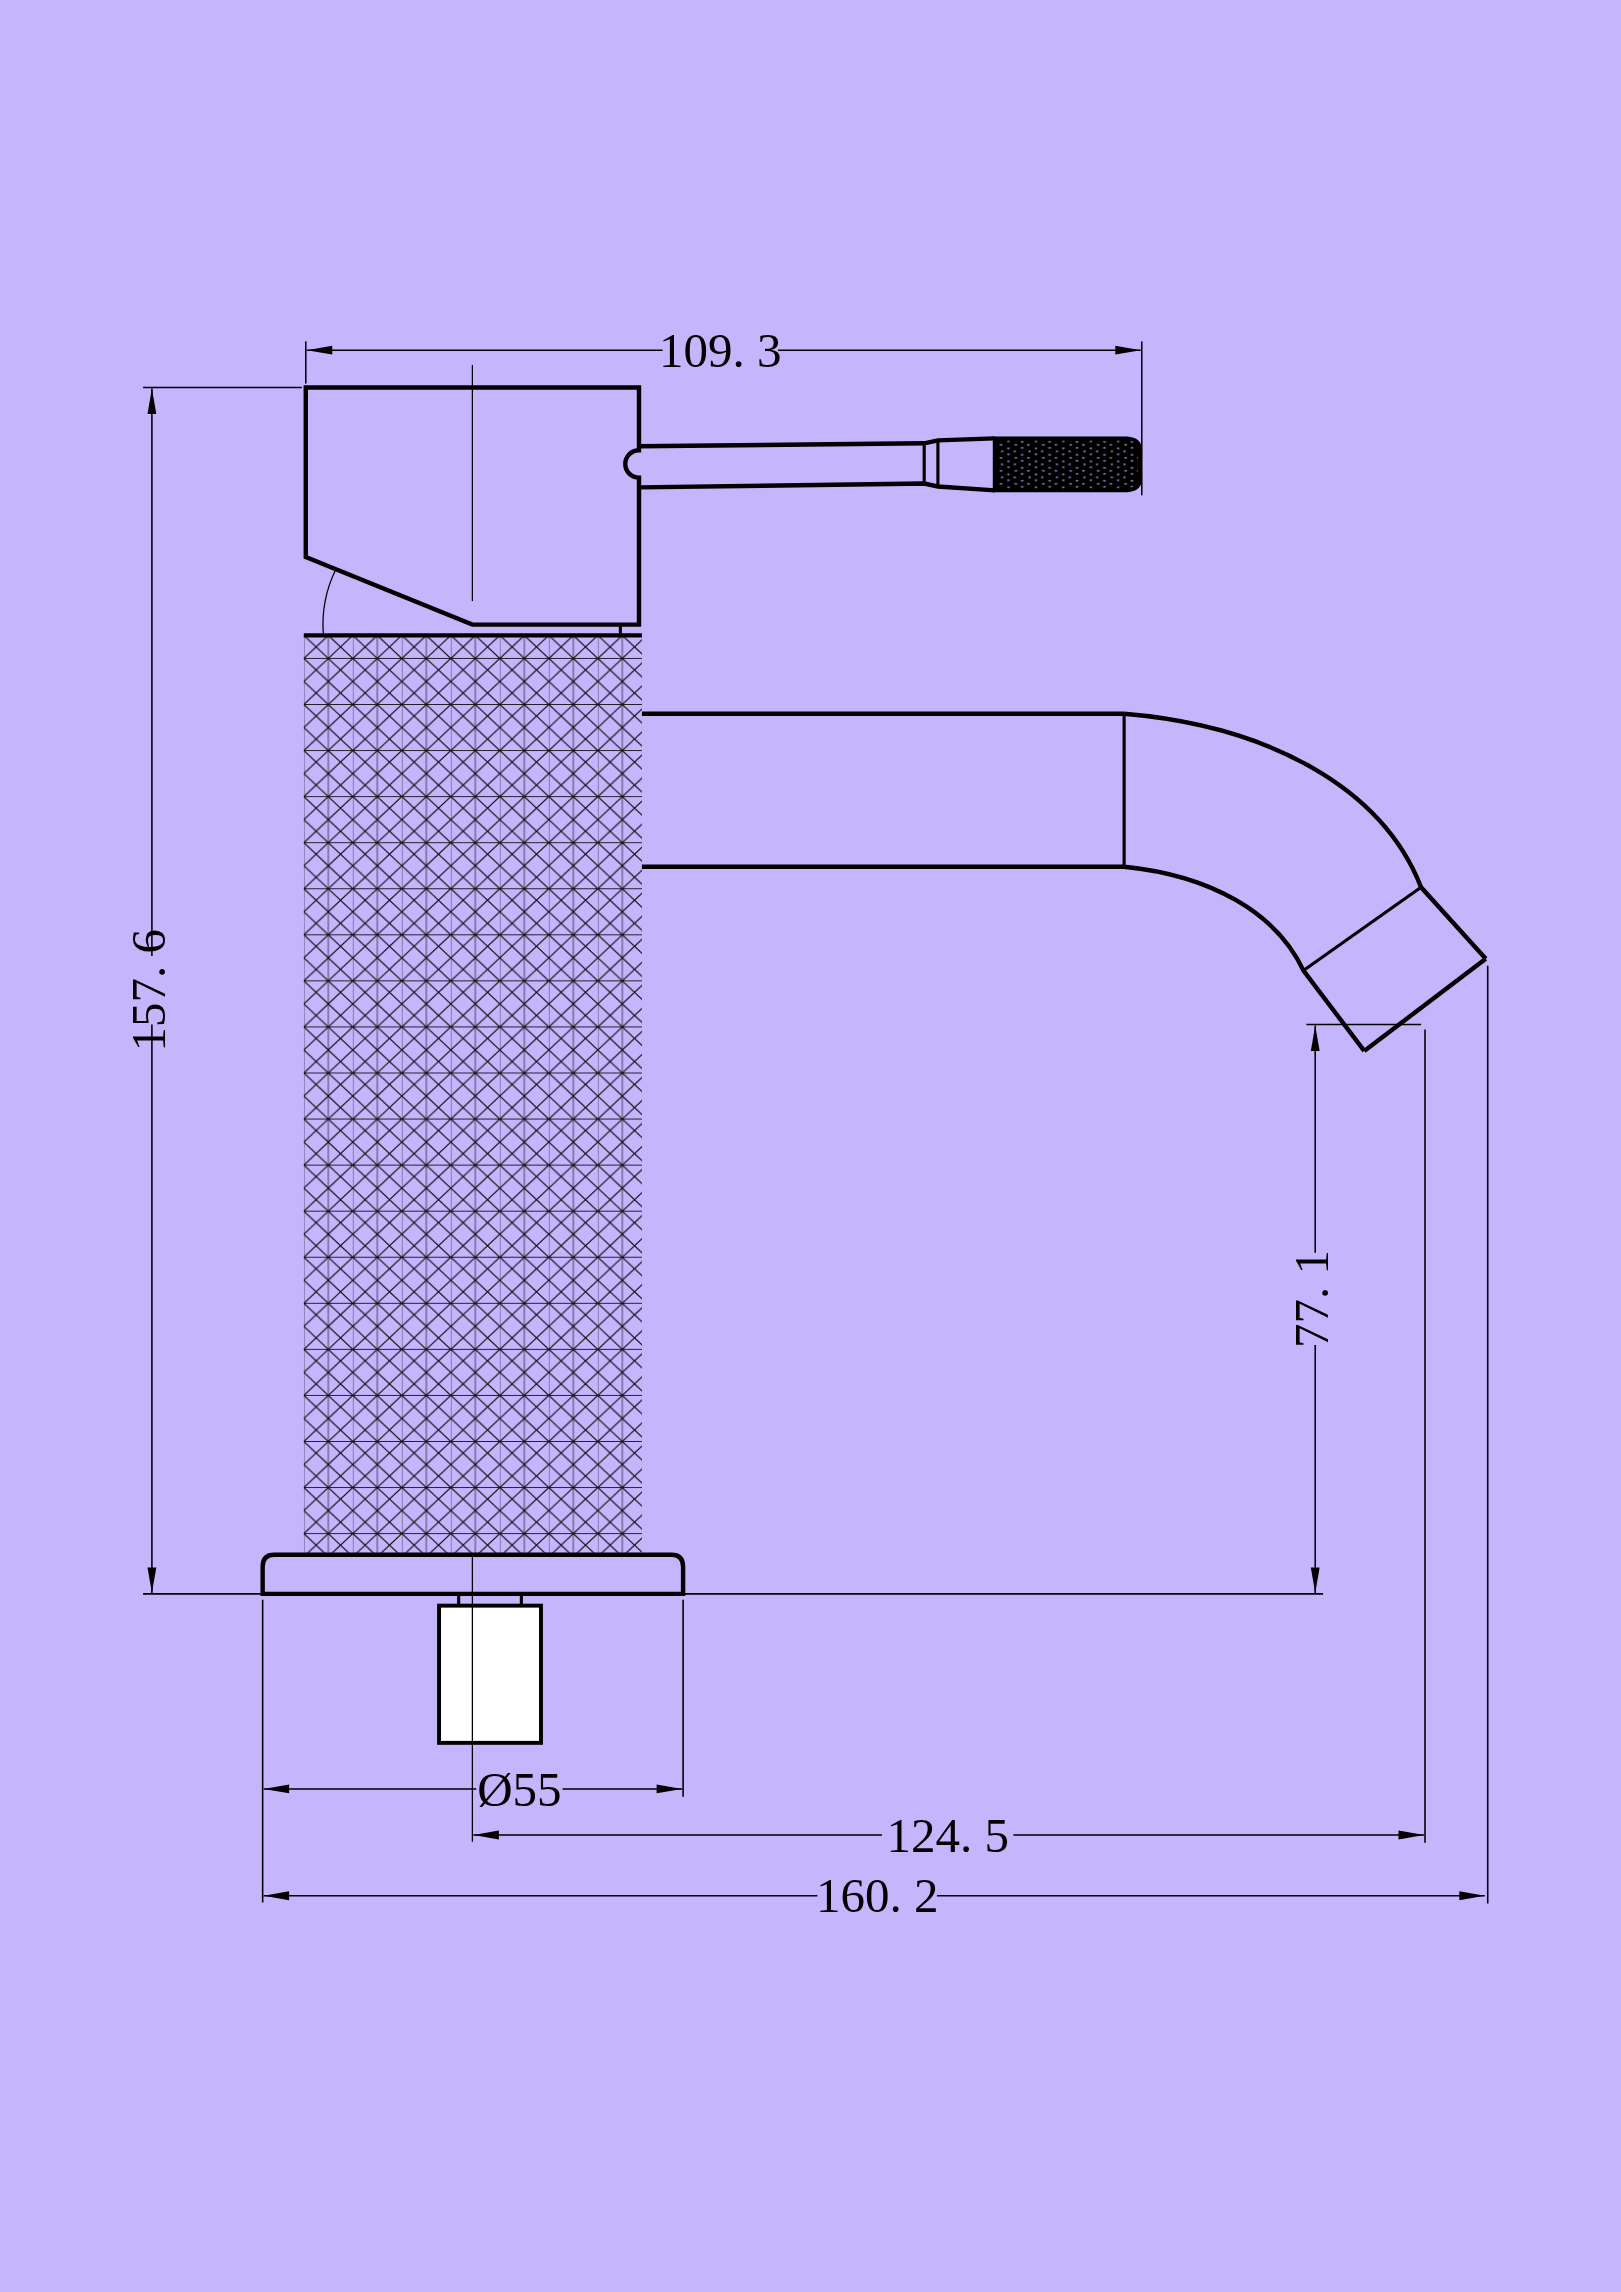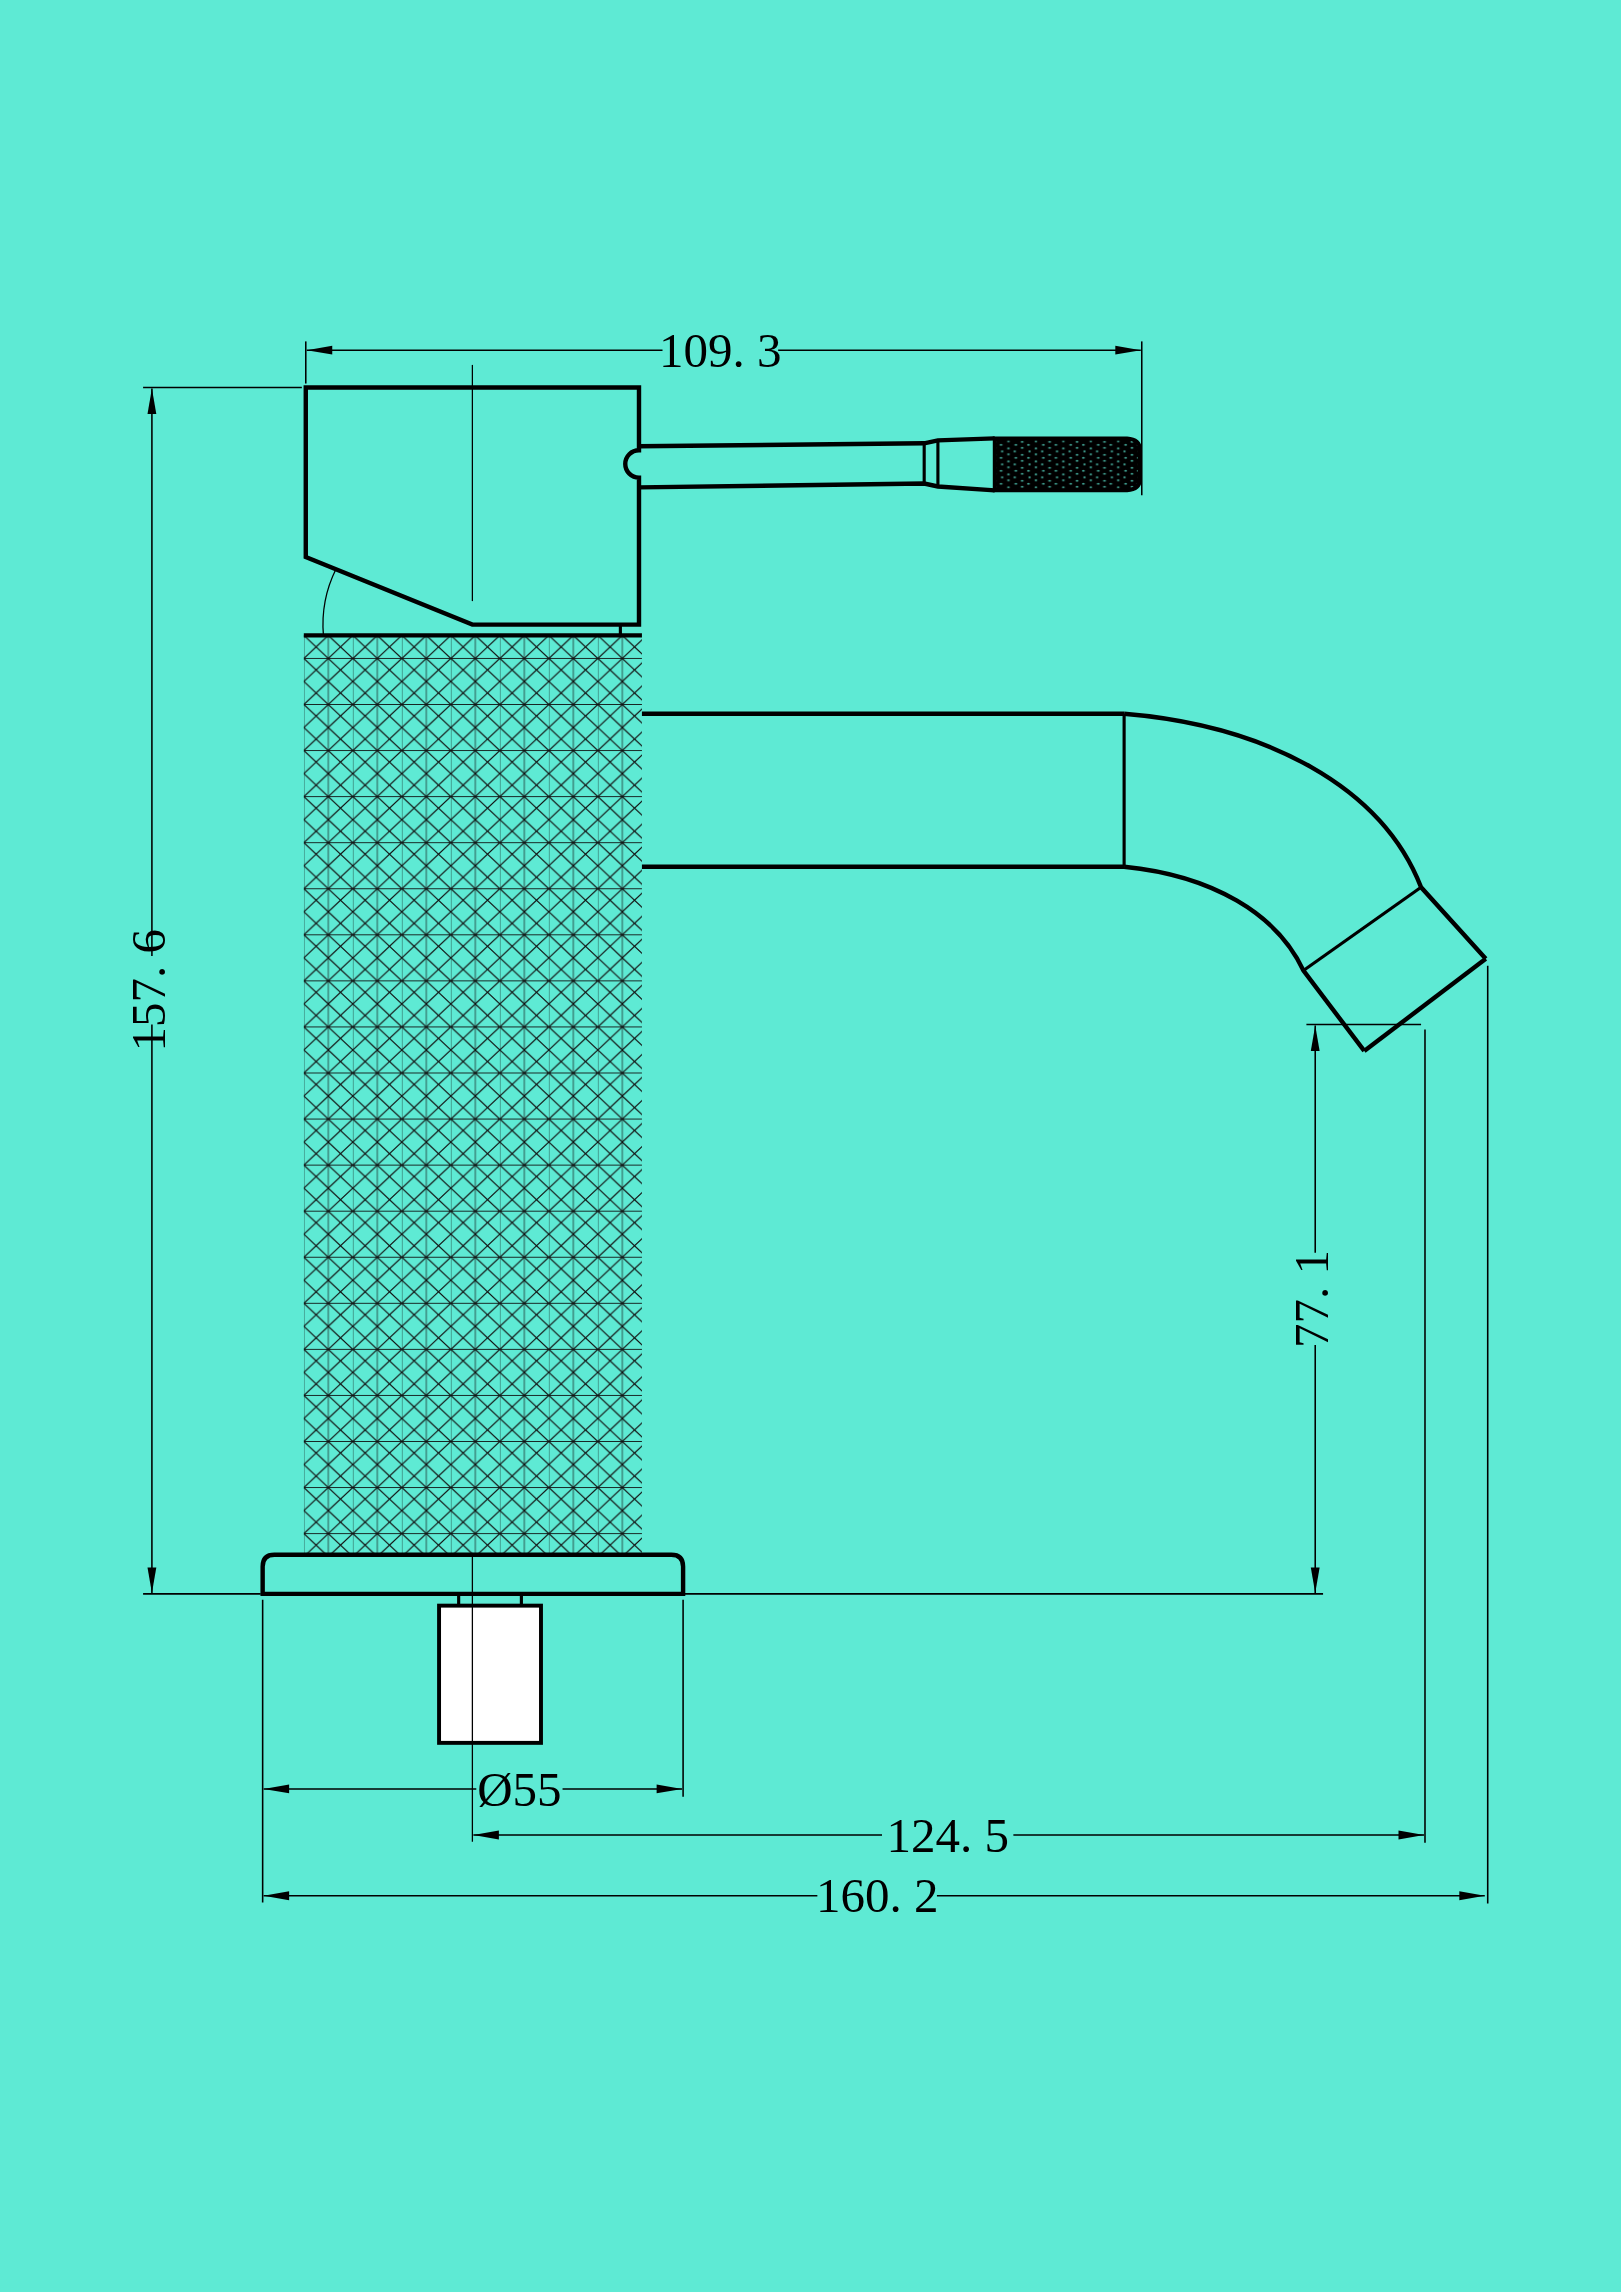--- a/index.html
+++ b/index.html
@@ -4,21 +4,21 @@
 <style>
   html, body {
     margin: 0;
     padding: 0;
     background: #ffffff;
   }
   .sheet {
     position: relative;
     width: 1621px;
     height: 2293px;
-    background: #5eead4;
+    background: #c4b5fd;
     overflow: hidden;
   }
   svg.drawing {
     display: block;
     width: 1621px;
     height: 2293px;
   }
   .outline {
     stroke: #000000;
     fill: none;

